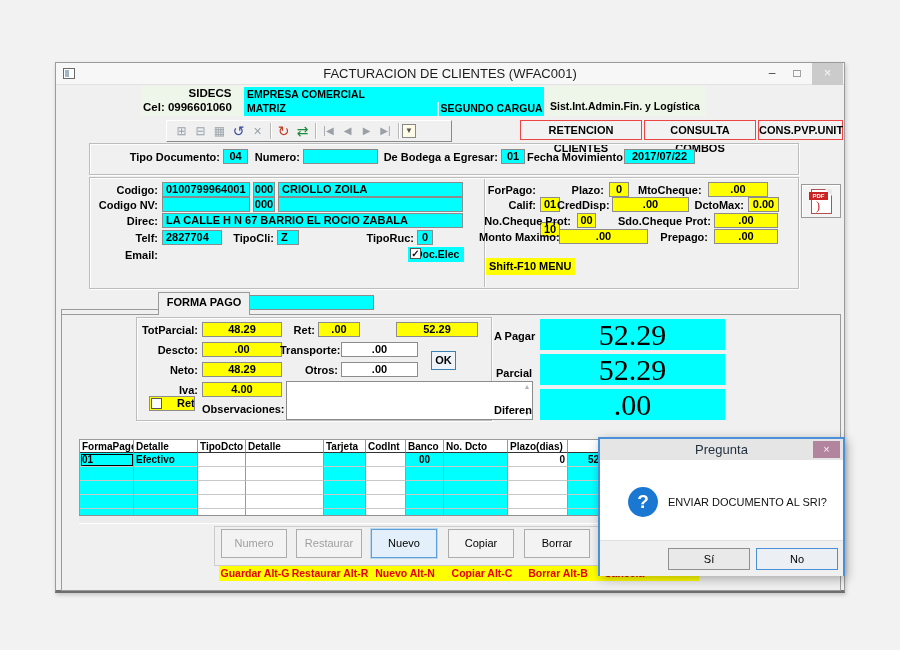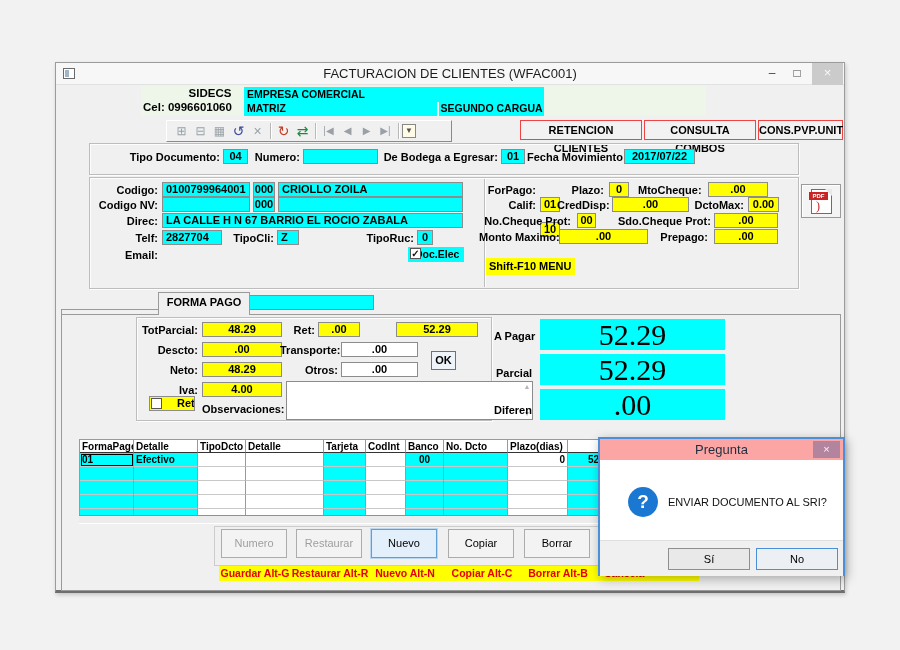--- a/index.html
+++ b/index.html
@@ -48,21 +48,21 @@
   .tcell { position:absolute; border-right:1px solid #9a9a9a; border-bottom:1px solid #c8c8c8; font-weight:bold; font-size:10px; line-height:13px; padding:0 2px; white-space:nowrap; overflow:hidden; }
   .thead { background:#fff; border-bottom:1px solid #333; font-weight:bold; }
   .abtn { position:absolute; top:466px; width:66px; height:29px; background:#f3f3f3; border:1px solid #acacac;
           font-size:11px; text-align:center; line-height:27px; color:#000; cursor:default; }
   .abtn.disabled { color:#9f9f9f; }
   .abtn.focused { background:#e3f0fb; border:1px solid #5e9fd8; box-shadow:0 0 0 1px #bcd8f0; }
   .hotstrip { position:absolute; left:163px; top:503px; width:480px; height:15px; background:#ffff00; }
   .hot { position:absolute; top:1px; font-weight:bold; font-size:10.5px; color:#e60000; text-align:center; white-space:nowrap; }
   .dialog { position:absolute; left:598px; top:437px; width:247px; height:139px; background:#fff;
             border:2px solid #4a90d8; box-shadow:2px 3px 10px rgba(0,0,0,.3); z-index:10; }
-  .dtitle { position:absolute; left:0; top:0; width:100%; height:21px; background:#fca5a5; }
+  .dtitle { position:absolute; left:0; top:0; width:100%; height:21px; background:#e5e5e5; }
   .dtitle span { display:block; text-align:center; font-size:13px; line-height:21px; color:#1e2e3e; }
   .dclose { position:absolute; right:3px; top:2px; width:27px; height:17px; background:#b2849e; color:#fdf3f6; font-size:11px; text-align:center; line-height:16px; cursor:default; }
   .dicon { position:absolute; left:28px; top:48px; width:30px; height:30px; border-radius:50%; background:#1b78d2; color:#fff; font-weight:bold; font-size:19px; text-align:center; line-height:29px; }
   .dmsg { position:absolute; left:68px; top:57px; font-size:11px; color:#111; white-space:nowrap; }
   .dfooter { position:absolute; left:0; top:101px; width:100%; height:36px; background:#f0f0f0; border-top:1px solid #dfdfdf; }
   .dbtn { position:absolute; top:109px; width:82px; height:22px; background:#e9e9e9; border:1px solid #8f8f8f; font-size:11px; text-align:center; line-height:20px; cursor:default; }
   .dbtn.focus { border:1px solid #4a90d8; background:#eceff3; }
   .scrollarrow { position:absolute; right:1px; font-size:7px; color:#b5b5b5; width:10px; text-align:center; }
 </style>
 </head>
@@ -77,20 +77,21 @@
     <span class="wbtn max">□</span>
     <span class="wbtn close">×</span>
   </div>
 
   <div class="hstrip">
     <span class="lbl c" style="left:28px; top:0; width:82px; font-size:11.5px;">SIDECS</span>
     <span class="lbl" style="left:2px; top:14px; font-size:11.5px;">Cel: 0996601060</span>
     <span class="box cyan l noborder" style="left:103px; top:1px; width:300px; font-size:10.5px;">EMPRESA COMERCIAL</span>
     <span class="box cyan l noborder" style="left:103px; top:15px; width:193px; font-size:10.5px;">MATRIZ</span>
     <span class="box cyan noborder" style="left:298px; top:15px; width:105px; font-size:10.5px;">SEGUNDO CARGUA</span>
+    <span class="lbl c" style="left:398px; top:13px; width:172px; font-size:10.5px;">Sist.Int.Admin.Fin. y Logística</span>
   </div>
 
   <div class="tbar">
     <span class="ticon" style="color:#98a2a8;">⊞</span>
     <span class="ticon" style="color:#98a2a8;">⊟</span>
     <span class="ticon" style="color:#98a2a8;">▦</span>
     <span class="ticon" style="color:#3a4a9c; font-size:14px;">↺</span>
     <span class="ticon" style="color:#98a2a8; font-size:14px;">×</span>
     <span class="tsep"></span>
     <span class="ticon" style="color:#c23b22; font-size:14px;">↻</span>

